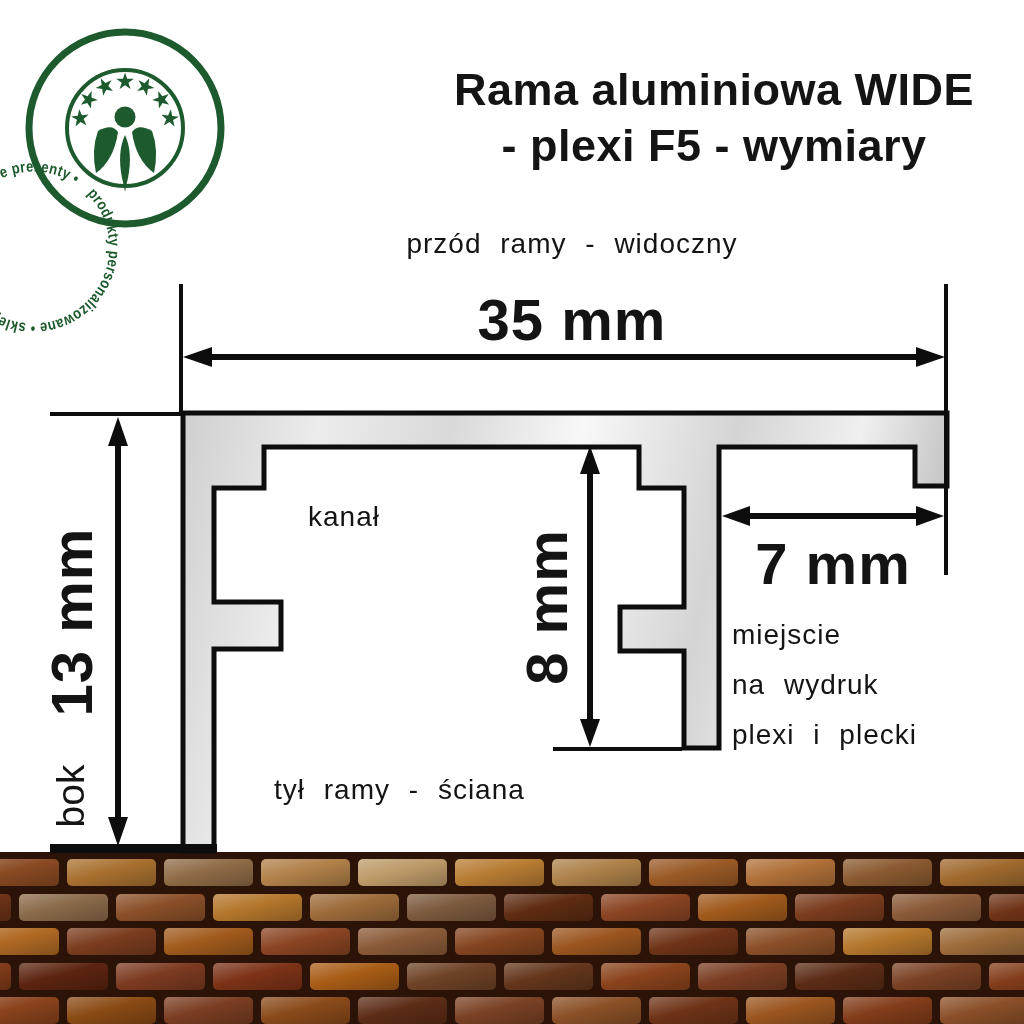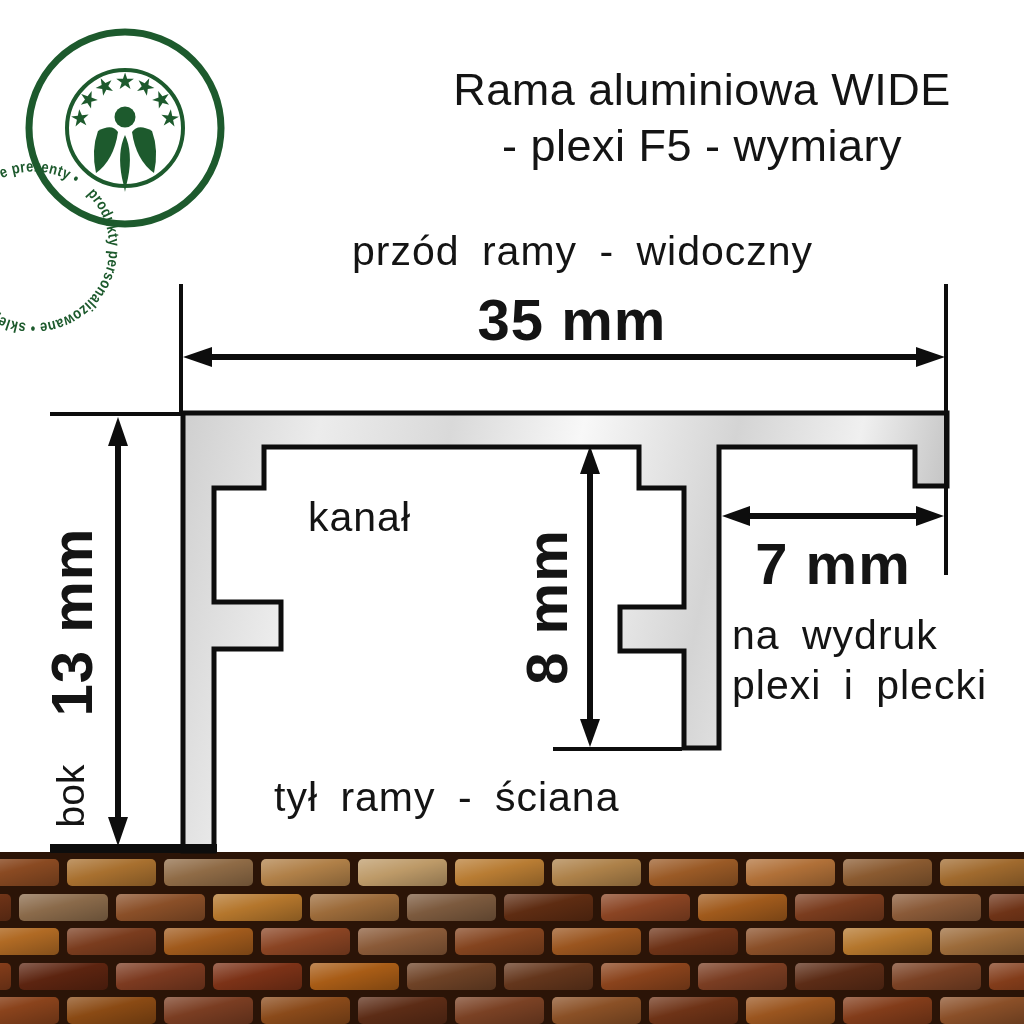--- a/index.html
+++ b/index.html
@@ -2,24 +2,24 @@
 <html><head>
 <meta charset="utf-8">
 <style>
   html,body{margin:0;padding:0;}
   body{font-family:"Liberation Sans", sans-serif; background:#ffffff;}
   .canvas{position:relative;width:1024px;height:1024px;background:#ffffff;overflow:hidden;}
   .layer{position:absolute;left:0;top:0;width:1024px;height:1024px;}
   .lbl{position:absolute;color:#141414;white-space:nowrap;}
   .lbl.center{text-align:center;}
   .dim{font-weight:bold;font-size:58px;letter-spacing:1px;}
-  .small{font-size:41px;letter-spacing:1px;word-spacing:10px;}
+  .small{font-size:28px;letter-spacing:1px;word-spacing:10px;}
   .rot{transform:rotate(-90deg);}
-  .title-block{position:absolute;left:410px;top:62px;width:584px;text-align:center;
-               font-weight:normal;font-size:45px;line-height:56px;color:#141414;letter-spacing:0.5px;}
+  .title-block{position:absolute;left:422px;top:62px;width:584px;text-align:center;
+               font-weight:bold;font-size:45px;line-height:56px;color:#141414;letter-spacing:0.5px;}
   .multiline{line-height:50px;}
   .wall{position:absolute;left:0;top:852px;width:1024px;height:172px;overflow:hidden;}
   .brick{position:absolute;width:89px;height:27px;border-radius:5px;}
 </style>
 </head>
 <body>
 
 <div class="canvas">
 
   <div class="wall" style="background: rgb(43, 20, 7);">
@@ -169,19 +169,20 @@
   <div class="lbl rot" style="left:12px;top:773px;width:120px;height:46px;text-align:center;font-size:39px;">bok</div>
 
   <div class="lbl small multiline" style="left:308px;top:492px;">
     <div>kanał</div>
   </div>
 
   <div class="lbl rot dim" style="left:423px;top:577px;width:240px;height:60px;text-align:center;">8 mm</div>
   <div class="lbl dim center" style="left:718px;top:530px;width:230px;">7 mm</div>
 
   <div class="lbl small multiline" style="left:732px;top:610px;">
+    <div>miejscie</div>
     <div>na wydruk</div>
     <div>plexi i plecki</div>
   </div>
 
   <div class="lbl small" style="left:274px;top:774px;">tył ramy - ściana</div>
 
 </div>
 
 </body></html>

